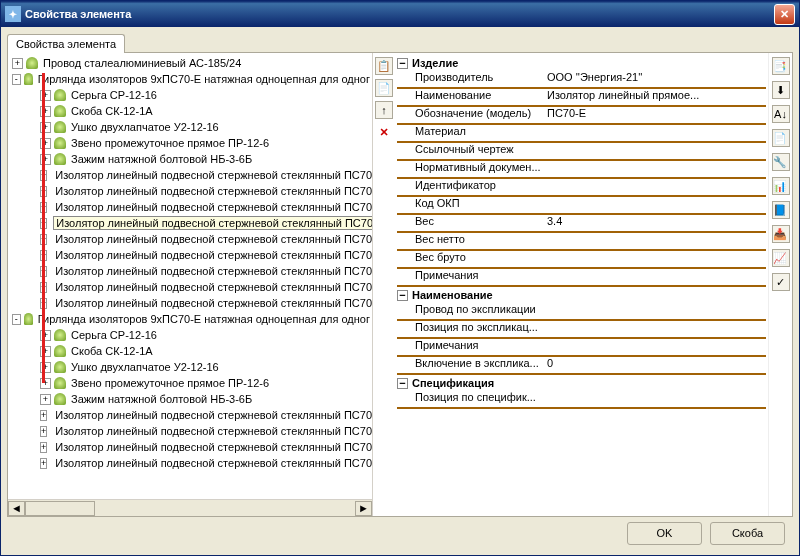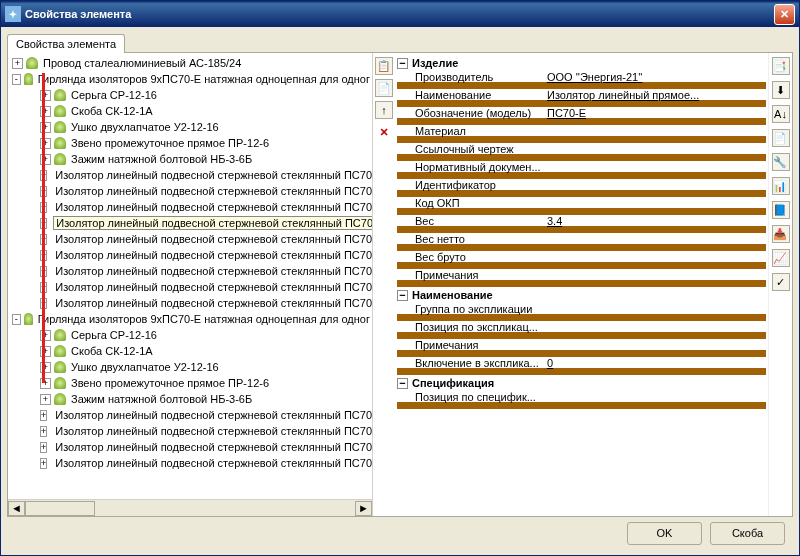--- a/index.html
+++ b/index.html
@@ -25,23 +25,23 @@
 .hscroll { height: 17px; background: #ece9d8; border-top: 1px solid #d4d0c8; display: flex; align-items: center; }
 .hscroll .arrow { width: 17px; height: 15px; background: #ece9d8; border: 1px solid #aca899; text-align: center; line-height: 13px; cursor: pointer; }
 .hscroll .track { flex: 1; height: 15px; display: flex; }
 .hscroll .thumb { width: 70px; background: #ece9d8; border: 1px solid #aca899; }
 .midtools { width: 22px; padding-top: 4px; display: flex; flex-direction: column; gap: 4px; align-items: center; }
 .tbtn { width: 18px; height: 18px; border: 1px solid #aca899; background: #f5f3ea; display: flex; align-items: center; justify-content: center; cursor: pointer; font-size: 11px; }
 .right { flex: 1; display: flex; overflow: hidden; }
 .props { flex: 1; overflow: auto; padding: 2px; }
 .group-hdr { display: flex; align-items: center; font-weight: bold; padding: 2px 0; }
 .gbox { width: 11px; height: 11px; border: 1px solid #888; text-align: center; line-height: 9px; margin-right: 4px; background: #fff; cursor: pointer; }
-.prow { display: flex; height: 18px; align-items: flex-start; border-bottom: 7px solid #a16207; }
+.prow { display: flex; height: 18px; align-items: flex-start; border-bottom: 2px solid #a16207; }
 .prow .pname { width: 150px; padding-left: 18px; overflow: hidden; text-overflow: ellipsis; white-space: nowrap; }
-.prow .pval { flex: 1; overflow: hidden; text-overflow: ellipsis; white-space: nowrap; text-decoration: underline; }
+.prow .pval { flex: 1; overflow: hidden; text-overflow: ellipsis; white-space: nowrap; }
 .righttools { width: 24px; padding-top: 4px; display: flex; flex-direction: column; gap: 6px; align-items: center; border-left: 1px solid #eee; }
 .buttons { height: 32px; display: flex; justify-content: flex-end; align-items: center; gap: 8px; padding: 0 8px; }
 .btn { min-width: 75px; height: 23px; background: #ece9d8; border: 1px solid #aca899; border-radius: 3px; cursor: pointer; }
 </style>
 </head>
 <body>
 
 <div class="window">
   <div class="titlebar">
     <div class="ticon">✦</div>
@@ -255,21 +255,21 @@
             </div>
             <div class="prow">
               <div class="pname">Примечания</div>
               <div class="pval"></div>
             </div>
             <div class="group-hdr">
               <div class="gbox">−</div>
               <span>Наименование</span>
             </div>
             <div class="prow">
-              <div class="pname">Группа по экспликации</div>
+              <div class="pname">Провод по экспликации</div>
               <div class="pval"></div>
             </div>
             <div class="prow">
               <div class="pname">Позиция по экспликац...</div>
               <div class="pval"></div>
             </div>
             <div class="prow">
               <div class="pname">Примечания</div>
               <div class="pval"></div>
             </div>

